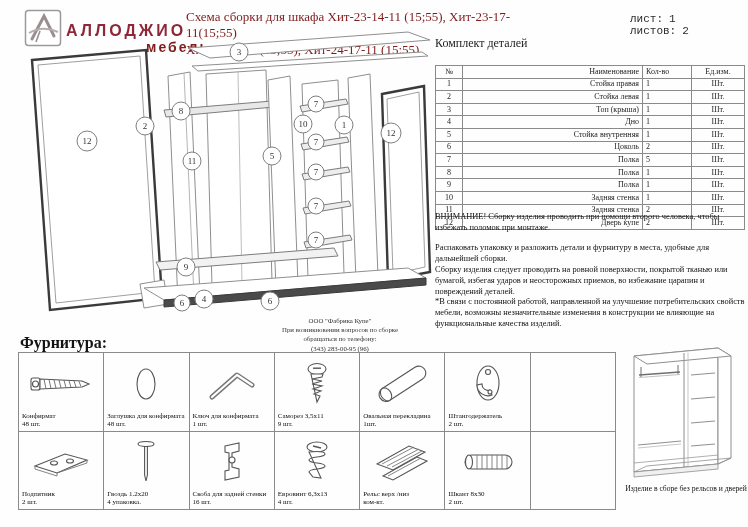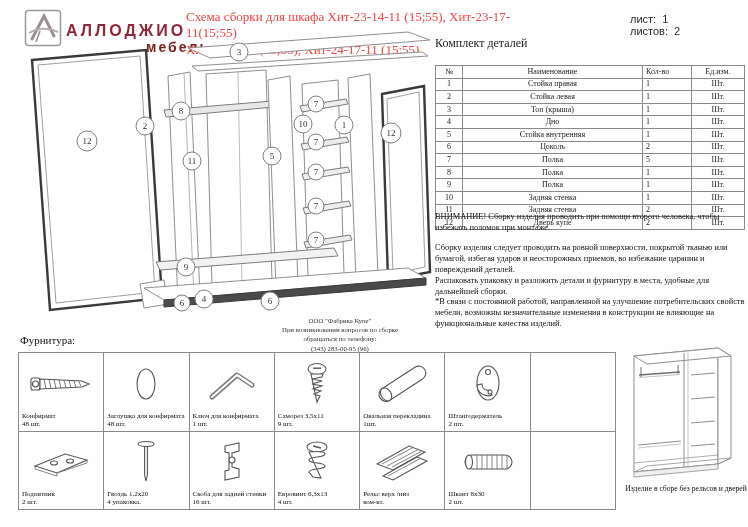--- a/index.html
+++ b/index.html
@@ -5,41 +5,41 @@
   html,body{margin:0;padding:0;background:#ffffff;}
   #page{position:relative;width:748px;height:527px;background:#fefefe;outline:1px solid #cfcfcf;
         font-family:"Liberation Serif",serif;color:#1c1c1c;overflow:hidden;}
   .abs{position:absolute;}
   svg{display:block;}
   
   .brand-name{font-family:"Liberation Sans",sans-serif;font-weight:bold;font-size:16px;
               letter-spacing:3px;color:#8e2838;line-height:1.05;}
   .brand-sub{font-family:"Liberation Sans",sans-serif;font-weight:bold;font-size:14px;
              letter-spacing:2px;color:#7f1d1d;text-align:right;padding-right:6px;line-height:1.1;}
-  .title{font-size:13px;line-height:1.25;color:#ef4444;}
+  .title{font-size:13px;line-height:1.25;color:#7f1d1d;}
   .sheetinfo{font-family:"Liberation Sans",sans-serif;font-size:11px;color:#2b2b2b;}
   .sheetinfo span{margin-right:6px;}
   .sheetinfo .gap{display:inline-block;width:14px;}
   
   .tcaption{font-size:12px;color:#222;margin-bottom:14px;}
   table.parts{border-collapse:collapse;width:310px;table-layout:fixed;}
   table.parts th,table.parts td{border:1px solid #8a8a8a;font-size:8px;font-weight:normal;
       height:11.6px;padding:0 3px;line-height:1;overflow:hidden;white-space:nowrap;}
   .c-num{width:20px;text-align:center;}
-  .c-name{text-align:center;}
+  .c-name{text-align:right;}
   .c-qty{width:42px;text-align:left;}
   .c-unit{width:46px;text-align:center;}
   
   .notices{font-size:8.4px;line-height:1.3;color:#111;width:314px;}
   .notices .blk{margin-bottom:9px;}
   .notices .tight{margin-bottom:0;}
   
   .factory{font-size:6.8px;line-height:1.35;color:#333;text-align:center;width:176px;}
   
-  .hw-caption{font-size:11px;color:#141414;}
+  .hw-caption{font-size:16px;color:#141414;font-weight:bold;}
   .hw{display:grid;grid-template-columns:repeat(7,1fr);grid-template-rows:1fr 1fr;
       width:597px;height:157px;border-right:1px solid #8a8a8a;border-bottom:1px solid #8a8a8a;}
   .hw-cell{border-left:1px solid #8a8a8a;border-top:1px solid #8a8a8a;position:relative;
       display:flex;flex-direction:column;align-items:flex-start;justify-content:flex-start;padding:3px 3px 2px 3px;}
   .hw-cell .art{flex:1;display:flex;align-items:center;justify-content:center;width:100%;}
   .hw-label{align-self:stretch;font-size:7px;line-height:1.18;color:#111;min-height:17px;}
   .assembled-caption{font-size:7.6px;color:#111;text-align:center;width:132px;}
   .dstroke{stroke:#8f8f8f;fill:#ffffff;stroke-width:1;}
   .hwstroke{stroke:#555;fill:#fff;stroke-width:1.1;}
   .lblc{fill:#fff;stroke:#7f7f7f;stroke-width:1;}
@@ -61,21 +61,21 @@
   <div class="abs" style="left:66px;top:13px;width:150px;margin-top:10px;">
     <div class="brand-name">АЛЛОДЖИО</div>
     <div class="brand-sub">мебель</div>
   </div>
 
   <div class="abs title" style="left:186px;top:9px;width:330px;">
     <div>Схема сборки для шкафа Хит-23-14-11 (15;55), Хит-23-17-11(15;55)</div>
     <div>Хит-24-14-11(15;55), Хит-24-17-11 (15;55)</div>
   </div>
 
-  <div class="abs sheetinfo" style="left:630px;top:13px;">
+  <div class="abs sheetinfo" style="left:630px;top:13px;font-family:Liberation Mono, monospace;">
     <span>лист:</span><span>1</span><span class="gap"></span><span>листов:</span><span>2</span>
   </div>
 
   <div class="abs" style="left:16px;top:26px;">
     <svg width="418" height="312" viewBox="0 0 418 312">
 
       <polygon class="dstroke" points="172,22 392,6 414,14 194,32"></polygon>
       <polygon class="dstroke" points="176,40 406,26 412,30 182,45"></polygon>
 
       <polygon points="16,34 130,24 146,272 34,284" fill="#fff" stroke="#3a3a3a" stroke-width="2.4"></polygon>
@@ -273,22 +273,22 @@
             <td class="c-name">Дверь купе</td>
             <td class="c-qty">2</td>
             <td class="c-unit">Шт.</td>
           </tr>
     </tbody>
       </table>
   </div>
 
   <div class="abs notices" style="left:435px;top:212px;">
     <div class="blk">ВНИМАНИЕ! Сборку изделия проводить при помощи второго человека, чтобы избежать поломок при монтаже.</div>
+    <div class="tight">Распаковать упаковку и разложить детали и фурнитуру в места, удобные для дальнейшей сборки.</div>
     <div class="tight">Сборку изделия следует проводить на ровной поверхности, покрытой тканью или бумагой, избегая ударов и неосторожных приемов, во избежание царапин и повреждений деталей.</div>
-    <div class="tight">Распаковать упаковку и разложить детали и фурнитуру в места, удобные для дальнейшей сборки.</div>
     <div>*В связи с постоянной работой, направленной на улучшение потребительских свойств мебели, возможны незначительные изменения в конструкции не влияющие на функциональные качества изделий.</div>
   </div>
 
   <div class="abs hw-caption" style="left:20px;top:334px;">Фурнитура:</div>
 
   <div class="abs hw" style="left:18px;top:352px;">
 
     <div class="hw-cell">
       <div class="art">
         <svg width="66" height="30" viewBox="0 0 66 30">

